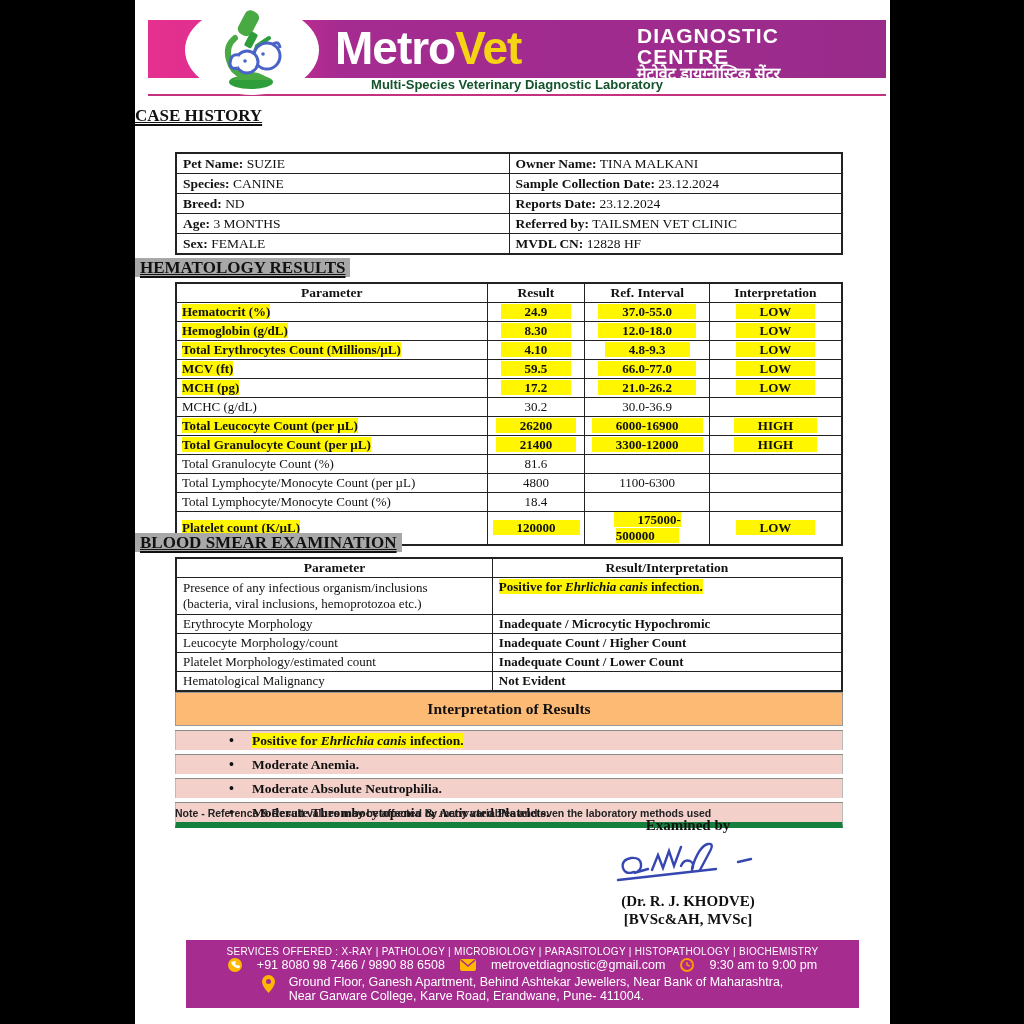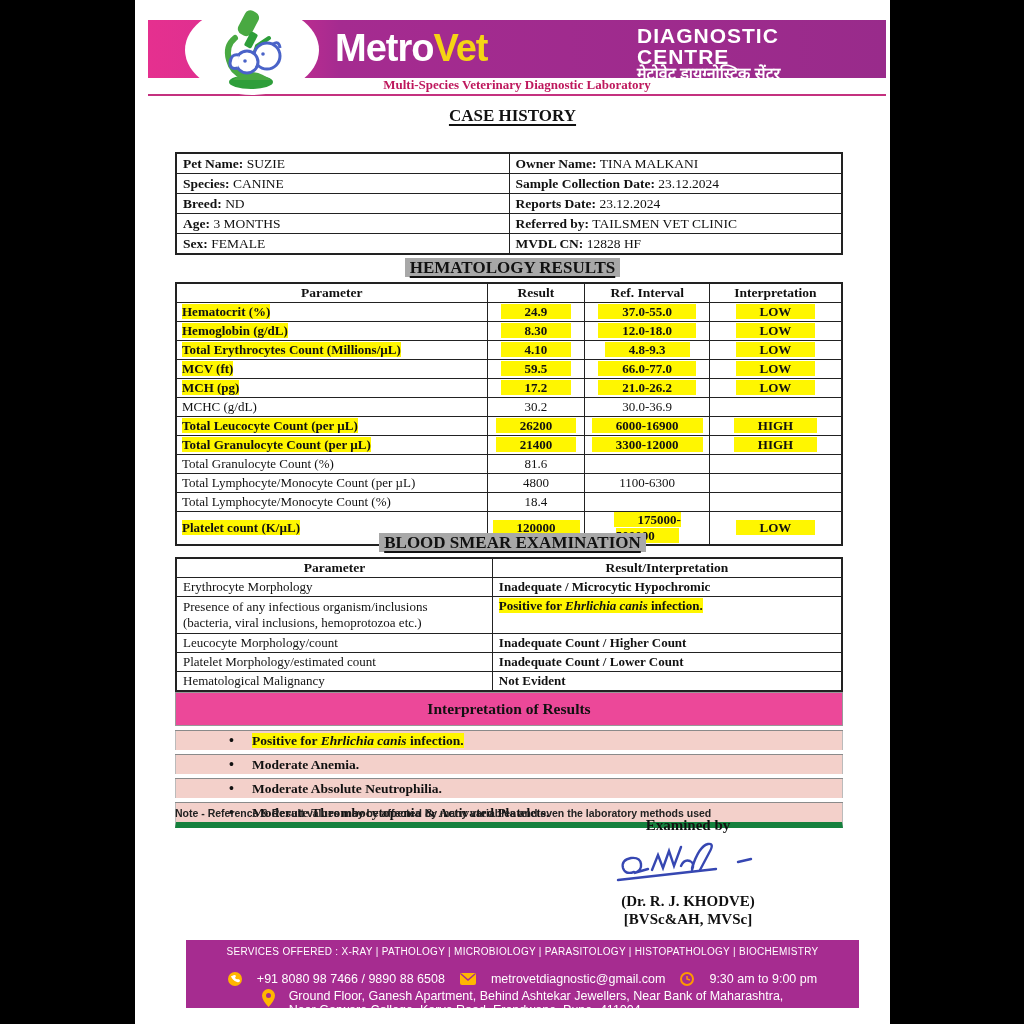--- a/index.html
+++ b/index.html
@@ -4,70 +4,70 @@
 <style>
   html,body{margin:0;padding:0;background:#000;width:1024px;height:1024px;overflow:hidden;}
   #doc{position:absolute;left:135px;top:0;width:755px;height:1024px;background:#fff;
        font-family:"Liberation Serif",serif;color:#111;}
   
   .band{position:absolute;left:13px;top:20px;width:738px;height:58px;
         background:linear-gradient(90deg,#e5308f 0%,#dd2f90 12%,#a52b90 26%,#992b8b 100%);}
   .logo-oval{position:absolute;left:50px;top:5px;width:134px;height:90px;background:#fff;
              border-radius:50%;display:flex;align-items:center;justify-content:center;z-index:3;}
   .brand{position:absolute;left:200px;top:23px;z-index:2;font-family:"Liberation Sans",sans-serif;
-         font-weight:bold;font-size:38px;line-height:50px;letter-spacing:-1px;}
+         font-weight:bold;font-size:46px;line-height:50px;letter-spacing:-1px;}
   .brand .metro{color:#fff;} .brand .vet{color:#f5d414;}
   .diagblock{position:absolute;left:502px;top:25px;z-index:2;color:#fff;
              font-family:"Liberation Sans",sans-serif;}
   .diag1{font-size:21px;font-weight:600;letter-spacing:1px;line-height:21px;}
   .diag2{font-size:21px;font-weight:600;letter-spacing:1px;line-height:21px;}
   .diag-hi{font-size:16px;line-height:13px;font-weight:bold;}
   .tagline{position:absolute;left:13px;top:77px;width:738px;text-align:center;
-           font-family:Liberation Serif, serif;font-weight:bold;font-size:13px;color:#be185d;}
+           font-family:Liberation Sans, sans-serif;font-weight:bold;font-size:13px;color:#14532d;}
   .pinkline{position:absolute;left:13px;top:94px;width:738px;height:2px;background:#c4317f;}
   
-  .sec-title{position:absolute;width:100%;text-align:center;font-weight:bold;font-size:17px;}
+  .sec-title{position:absolute;width:100%;text-align:left;font-weight:bold;font-size:17px;text-decoration:underline;}
   .sec-title span{text-decoration:underline;text-decoration-thickness:2px;text-underline-offset:3px;}
   .sec-title .graybg{background:#a8a8a8;padding:0 5px;}
   
   table{border-collapse:collapse;table-layout:fixed;}
   .casetbl{position:absolute;left:40px;top:152px;width:668px;border:2px solid #222;}
   .casetbl td{border:1px solid #222;height:19px;padding:0 6px;font-size:13.5px;}
   .hematbl{position:absolute;left:40px;top:282px;width:668px;border:2px solid #222;}
   .hematbl td,.hematbl th{border:1px solid #222;font-size:13px;padding:0 5px;height:18px;line-height:16px;}
   .hematbl th{font-size:13.5px;}
   .hematbl td.c,.hematbl th{text-align:center;}
   .smeartbl{position:absolute;left:40px;top:557px;width:668px;border:2px solid #222;}
   .smeartbl td,.smeartbl th{border:1px solid #222;font-size:13px;padding:0 6px;height:18px;line-height:16px;}
   .smeartbl th{text-align:center;font-size:13.5px;}
   .b{font-weight:bold;}
   .y{background:#fff600;}
   .pad{padding:0 24px;}
   
   .interp{position:absolute;left:40px;top:692px;width:668px;}
-  .interp .title{background:#ec4899;height:32px;line-height:32px;text-align:center;
+  .interp .title{background:#fdba74;height:32px;line-height:32px;text-align:center;
                  font-weight:bold;font-size:15.5px;border:1px solid #999;}
   .interp .sep{height:4px;background:#fff;border-bottom:1px solid #8a8a8a;}
   .interp .row{background:#f3d0ca;height:19px;line-height:19px;font-weight:bold;font-size:13.5px;
                padding-left:53px;border-left:1px solid #bbb;border-right:1px solid #bbb;}
   .interp .row::before{content:"\2022";margin-right:18px;font-size:14px;}
   .interp .row:last-child{border-bottom:6px solid #15803d;}
   .note{position:absolute;left:40px;top:807px;font-family:"Liberation Sans",sans-serif;
         font-size:10.5px;color:#222;font-weight:bold;}
   
   .sigblock{position:absolute;left:443px;top:817px;width:220px;text-align:center;}
   .examined{font-weight:bold;font-size:15px;}
   .sig-svg{margin-top:2px;height:52px;}
   .doctor{font-weight:bold;font-size:15px;line-height:18px;}
   .qual{font-weight:bold;font-size:15px;line-height:18px;}
   
   .footer{position:absolute;left:51px;top:940px;width:673px;height:68px;background:#a62c90;
           color:#fff;font-family:"Liberation Sans",sans-serif;text-align:center;overflow:hidden;}
   .svcs{margin-top:6px;font-size:10px;letter-spacing:.3px;}
-  .contact{margin-top:15px;font-size:12.5px;display:flex;align-items:center;justify-content:center;gap:15px;}
+  .contact{margin-top:1px;font-size:12.5px;display:flex;align-items:center;justify-content:center;gap:15px;}
   .addr{margin-top:3px;display:flex;align-items:flex-start;justify-content:center;gap:14px;
         font-size:12.5px;line-height:14px;text-align:left;}
   .ic{display:inline-block;vertical-align:middle;}
   .ital{font-style:italic;}
 </style>
 </head>
 <body>
 
 <div id="doc">
 
@@ -224,27 +224,27 @@
     <colgroup>
         <col style="width:47.5%">
         <col style="width:52.5%">
       </colgroup>
     <tbody>
         <tr>
       <th>Parameter</th>
           <th>Result/Interpretation</th>
         </tr>
     <tr>
-      <td><span>Erythrocyte Morphology</span></td>
-      <td class="b"><span>Inadequate / Microcytic Hypochromic</span></td>
-        </tr>
-    <tr>
       <td style="height:36px;"><span>Presence of any infectious organism/inclusions</span><br>
           <span>(bacteria, viral inclusions, hemoprotozoa etc.)</span></td>
       <td style="height:36px;vertical-align:top;"><span class="y b" style="line-height:18px;"><span>Positive for </span><span class="ital">Ehrlichia canis</span><span> infection.</span></span></td>
+        </tr>
+    <tr>
+      <td><span>Erythrocyte Morphology</span></td>
+      <td class="b"><span>Inadequate / Microcytic Hypochromic</span></td>
         </tr>
     <tr>
       <td><span>Leucocyte Morphology/count</span></td>
       <td class="b"><span>Inadequate Count / Higher Count</span></td>
         </tr>
     <tr>
       <td><span>Platelet Morphology/estimated count</span></td>
       <td class="b"><span>Inadequate Count / Lower Count</span></td>
         </tr>
     <tr>

